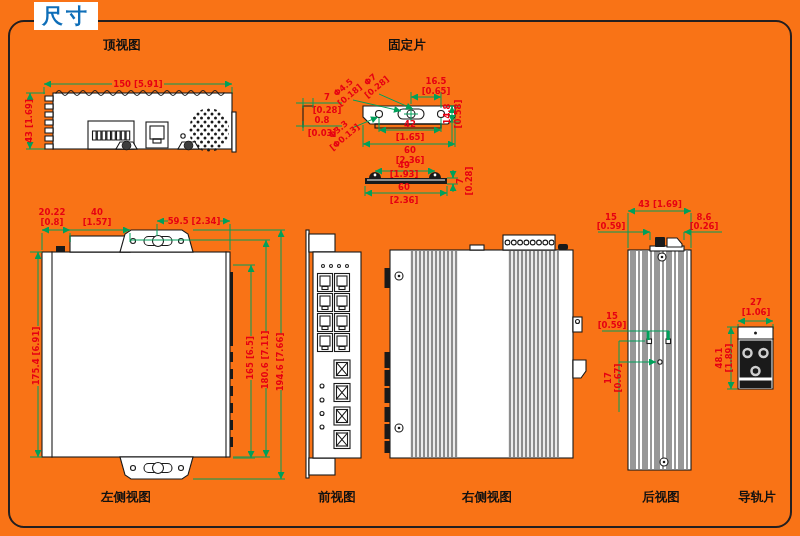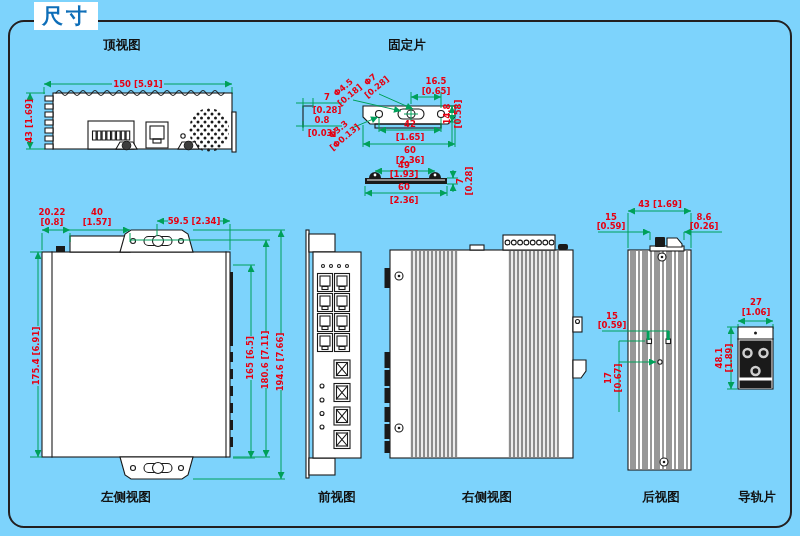--- a/index.html
+++ b/index.html
@@ -1,16 +1,16 @@
 <!DOCTYPE html>
 <html><head>
 <meta charset="utf-8">
 <style>
   html,body{margin:0;padding:0;background:#fff;}
-  #page{position:relative;width:800px;height:536px;background:#7dd3fc;overflow:hidden;
+  #page{position:relative;width:800px;height:536px;background:#f97316;overflow:hidden;
         font-family:"DejaVu Sans",sans-serif;}
   #frame{position:absolute;left:8px;top:20px;width:780px;height:504px;
          border:2px solid #231f20;border-radius:16px;}
   #legend{position:absolute;left:34px;top:2px;padding:0 8px;background:#fff;
           color:#0e6eb8;font-weight:bold;font-size:21px;letter-spacing:3px;z-index:3;}
   svg{position:absolute;left:0;top:0;z-index:2;}
   .k  {stroke:#1a1a1a;fill:none;stroke-width:1.1;stroke-linecap:square;}
   .kf {stroke:#1a1a1a;fill:#fff;stroke-width:1.1;}
   .kb {fill:#1a1a1a;stroke:none;}
   .g  {stroke:#00a05a;fill:none;stroke-width:1;}

